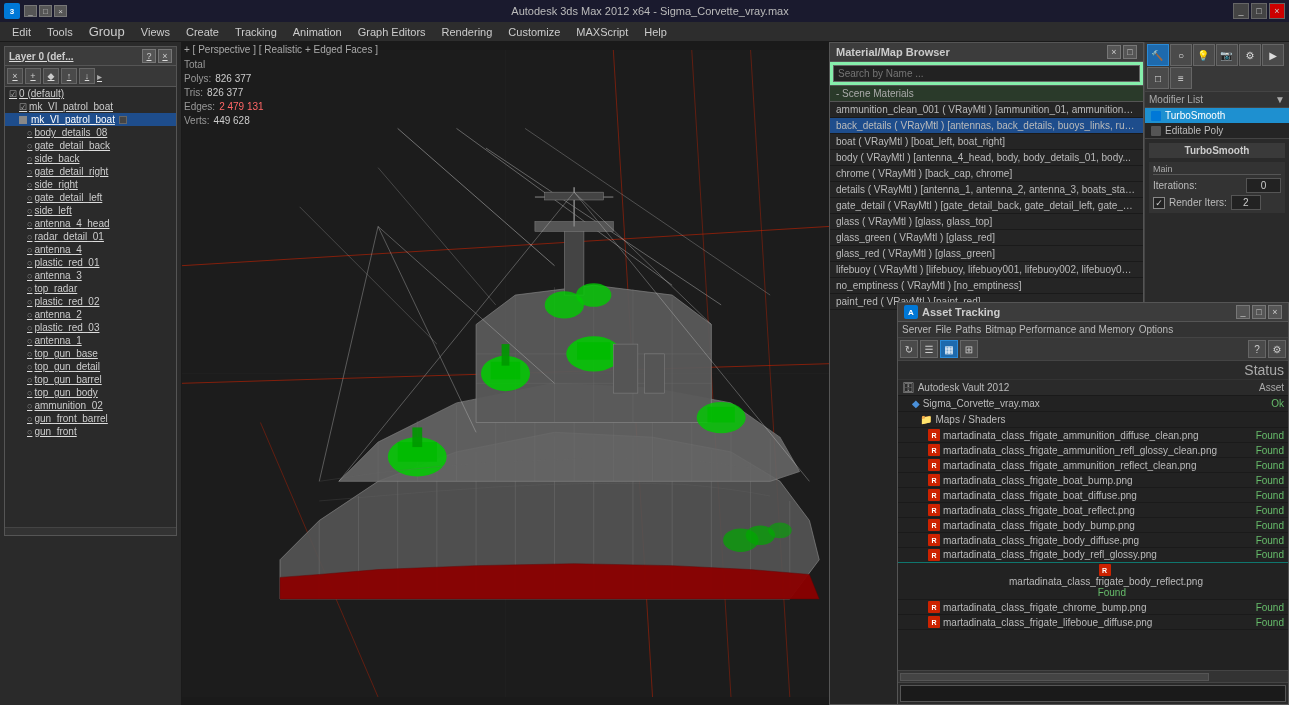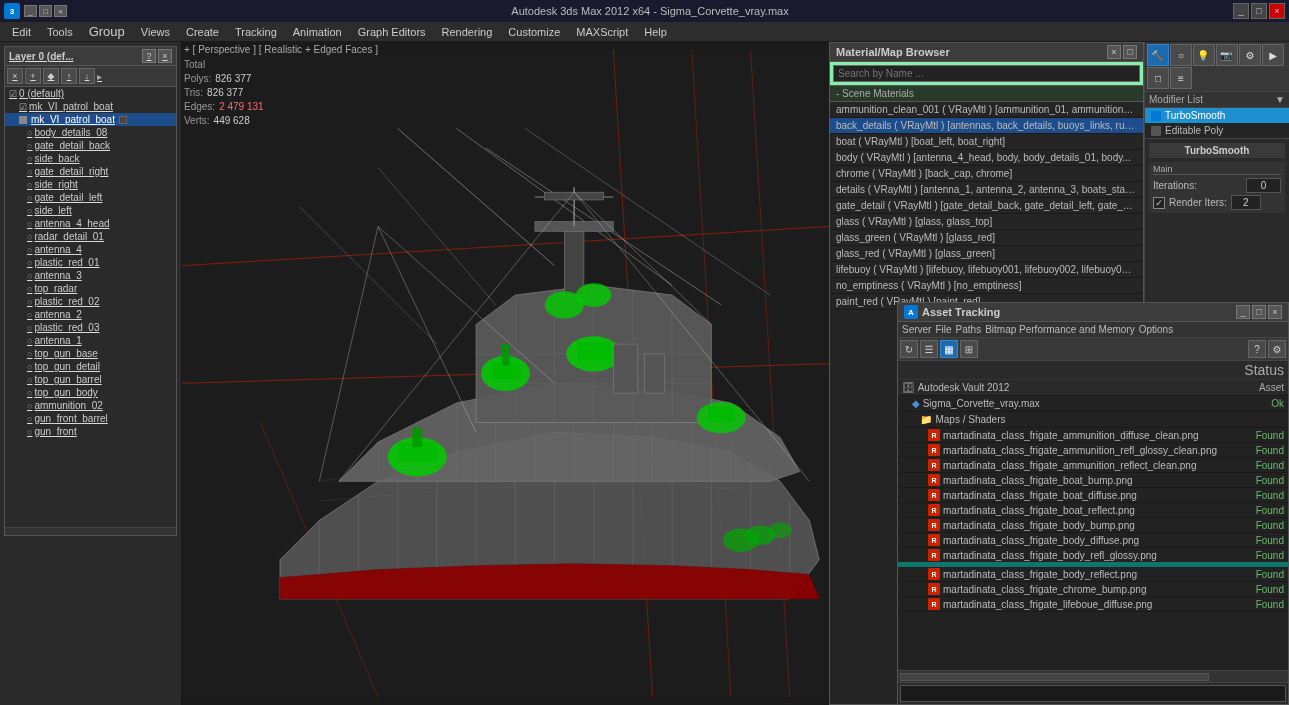--- a/index.html
+++ b/index.html
@@ -503,26 +503,26 @@
     <div style="display:flex;align-items:center;padding:1px 4px 1px 30px;border-bottom:1px solid #1a1a1a;font-size:10px;">
       <span style="width:12px;height:12px;background:#cc2200;border-radius:1px;display:inline-flex;align-items:center;justify-content:center;font-size:7px;color:white;font-weight:bold;flex-shrink:0;margin-right:3px;">R</span>
       <span style="flex:1;color:#bbb;overflow:hidden;text-overflow:ellipsis;white-space:nowrap;">martadinata_class_frigate_body_bump.png</span>
       <span style="width:40px;text-align:right;color:#66bb6a;font-size:10px;flex-shrink:0;">Found</span>
     </div>
     <div style="display:flex;align-items:center;padding:1px 4px 1px 30px;border-bottom:1px solid #1a1a1a;font-size:10px;">
       <span style="width:12px;height:12px;background:#cc2200;border-radius:1px;display:inline-flex;align-items:center;justify-content:center;font-size:7px;color:white;font-weight:bold;flex-shrink:0;margin-right:3px;">R</span>
       <span style="flex:1;color:#bbb;overflow:hidden;text-overflow:ellipsis;white-space:nowrap;">martadinata_class_frigate_body_diffuse.png</span>
       <span style="width:40px;text-align:right;color:#66bb6a;font-size:10px;flex-shrink:0;">Found</span>
     </div>
-    <div style="display:flex;align-items:flex-end;padding:1px 4px 1px 30px;border-bottom:5px solid #0f766e;font-size:10px;">
+    <div style="display:flex;align-items:flex-start;padding:1px 4px 1px 30px;border-bottom:1px solid #0f766e;font-size:10px;">
       <span style="width:12px;height:12px;background:#cc2200;border-radius:1px;display:inline-flex;align-items:center;justify-content:center;font-size:7px;color:white;font-weight:bold;flex-shrink:0;margin-right:3px;">R</span>
       <span style="flex:1;color:#bbb;overflow:hidden;text-overflow:ellipsis;white-space:nowrap;">martadinata_class_frigate_body_refl_glossy.png</span>
       <span style="width:40px;text-align:right;color:#66bb6a;font-size:10px;flex-shrink:0;">Found</span>
     </div>
-    <div style="display:flex;align-items:center;padding:1px 4px 1px 30px;border-bottom:1px solid #1a1a1a;font-size:10px;">
+    <div style="display:flex;align-items:center;padding:1px 4px 1px 30px;border-bottom:1px solid #1a1a1a;font-size:10px;flex-direction:column;">
       <span style="width:12px;height:12px;background:#cc2200;border-radius:1px;display:inline-flex;align-items:center;justify-content:center;font-size:7px;color:white;font-weight:bold;flex-shrink:0;margin-right:3px;">R</span>
       <span style="flex:1;color:#bbb;overflow:hidden;text-overflow:ellipsis;white-space:nowrap;">martadinata_class_frigate_body_reflect.png</span>
       <span style="width:40px;text-align:right;color:#66bb6a;font-size:10px;flex-shrink:0;">Found</span>
     </div>
     <div style="display:flex;align-items:center;padding:1px 4px 1px 30px;border-bottom:1px solid #1a1a1a;font-size:10px;">
       <span style="width:12px;height:12px;background:#cc2200;border-radius:1px;display:inline-flex;align-items:center;justify-content:center;font-size:7px;color:white;font-weight:bold;flex-shrink:0;margin-right:3px;">R</span>
       <span style="flex:1;color:#bbb;overflow:hidden;text-overflow:ellipsis;white-space:nowrap;">martadinata_class_frigate_chrome_bump.png</span>
       <span style="width:40px;text-align:right;color:#66bb6a;font-size:10px;flex-shrink:0;">Found</span>
     </div>
     <div style="display:flex;align-items:center;padding:1px 4px 1px 30px;border-bottom:1px solid #1a1a1a;font-size:10px;">

